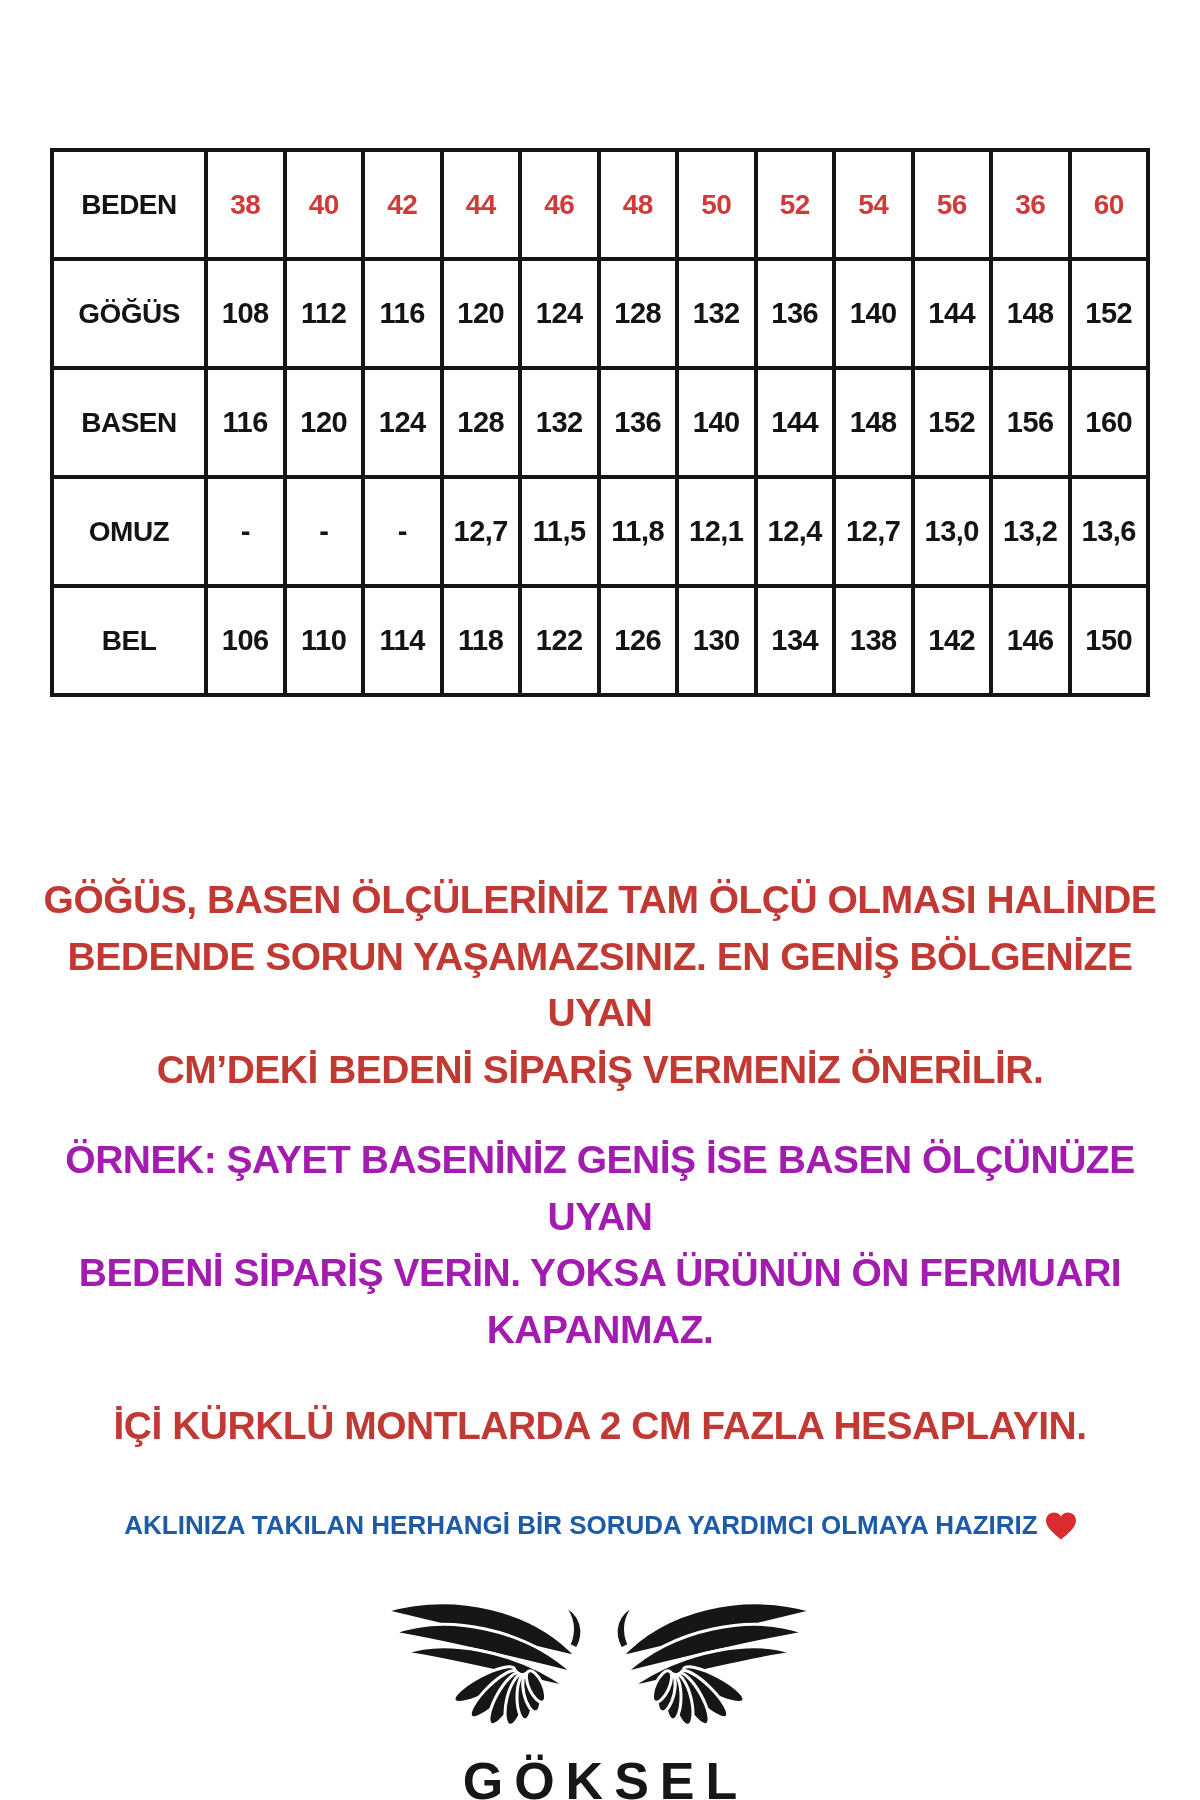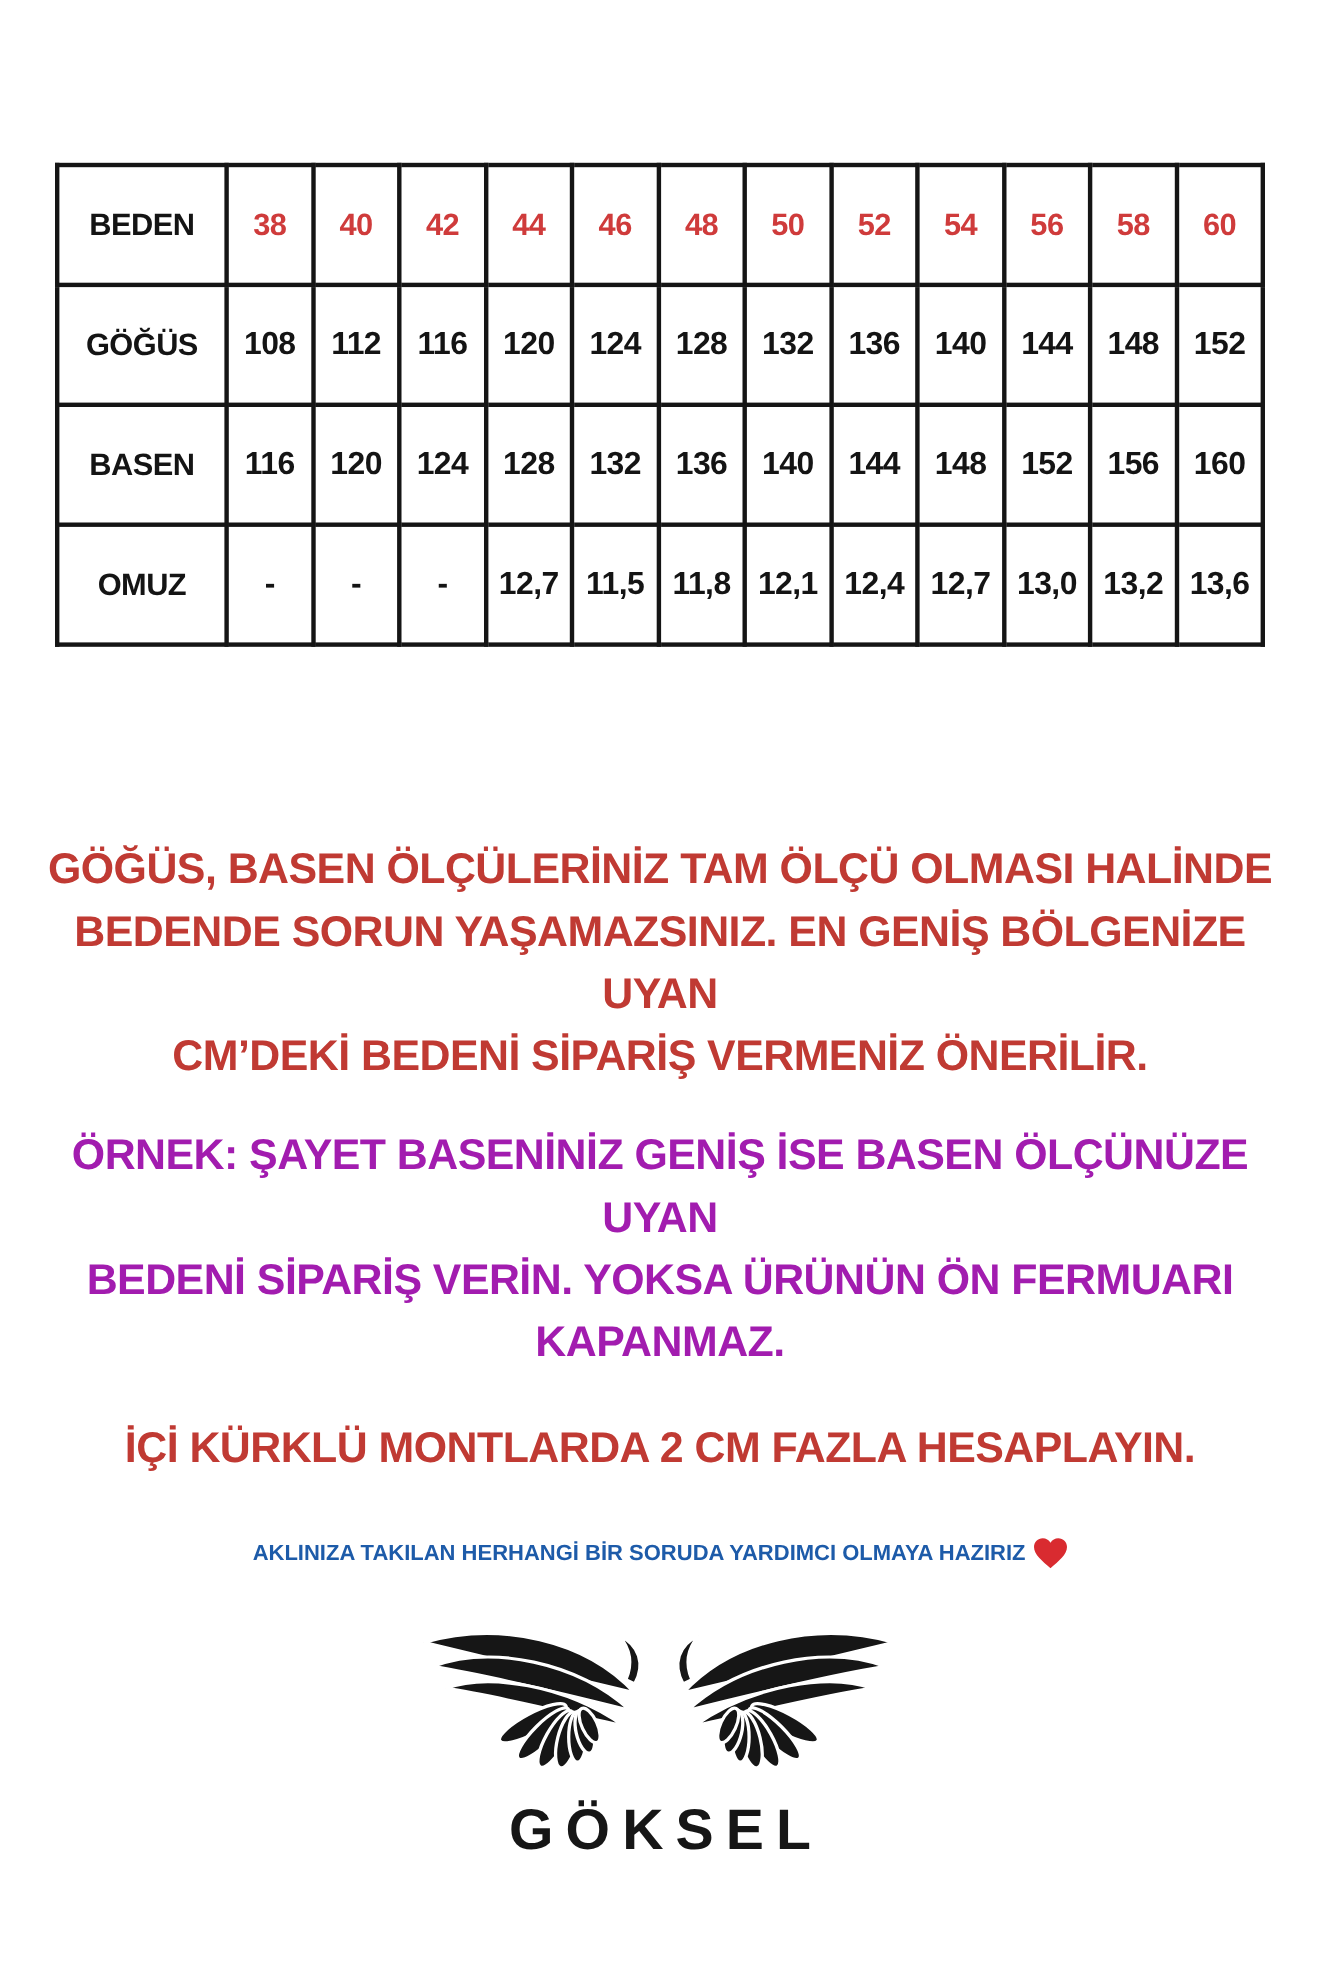--- a/index.html
+++ b/index.html
@@ -22,21 +22,21 @@
   
   .para{
     width:1160px;margin:0 auto;text-align:center;font-weight:bold;
     font-size:39px;line-height:1.45;white-space:pre-line;letter-spacing:-0.5px;
   }
   .para.red{color:var(--note-red,#c03a33);margin-top:175px;}
   .para.black{color:#a21caf;margin-top:34px;}
   .para.red-single{color:var(--note-red,#c03a33);margin-top:56px;}
   .para.black2{margin-top:58px;}
   .para.blue{
-    color:var(--note-blue,#1d5ba9);font-size:20px;margin-top:52px;letter-spacing:0;
+    color:var(--note-blue,#1d5ba9);font-size:26px;margin-top:52px;letter-spacing:0;
     display:flex;align-items:center;justify-content:center;gap:8px;white-space:normal;
   }
   .heart-icon{display:inline-block;line-height:0;}
   
   .logo{margin-top:46px;text-align:center;}
   .brand-name{
     margin-top:6px;font-size:52px;font-weight:bold;color:#161616;
     letter-spacing:11px;text-indent:11px;
   }
 </style>
@@ -52,21 +52,21 @@
           <td class="size">38</td>
           <td class="size">40</td>
           <td class="size">42</td>
           <td class="size">44</td>
           <td class="size">46</td>
           <td class="size">48</td>
           <td class="size">50</td>
           <td class="size">52</td>
           <td class="size">54</td>
           <td class="size">56</td>
-          <td class="size">58</td>
+          <td class="size">36</td>
           <td class="size">60</td>
         </tr>
         <tr>
           <td class="lbl">GÖĞÜS</td>
           <td>108</td>
           <td>112</td>
           <td>116</td>
           <td>120</td>
           <td>124</td>
           <td>128</td>
@@ -99,20 +99,35 @@
           <td>-</td>
           <td>12,7</td>
           <td>11,5</td>
           <td>11,8</td>
           <td>12,1</td>
           <td>12,4</td>
           <td>12,7</td>
           <td>13,0</td>
           <td>13,2</td>
           <td>13,6</td>
+        </tr>
+        <tr>
+          <td class="lbl">BEL</td>
+          <td>106</td>
+          <td>110</td>
+          <td>114</td>
+          <td>118</td>
+          <td>122</td>
+          <td>126</td>
+          <td>130</td>
+          <td>134</td>
+          <td>138</td>
+          <td>142</td>
+          <td>146</td>
+          <td>150</td>
         </tr>
       </tbody>
   </table>
 
   <div class="para red">GÖĞÜS, BASEN ÖLÇÜLERİNİZ TAM ÖLÇÜ OLMASI HALİNDE
 BEDENDE SORUN YAŞAMAZSINIZ. EN GENİŞ BÖLGENİZE UYAN
 CM’DEKİ BEDENİ SİPARİŞ VERMENİZ ÖNERİLİR.</div>
 
   <div class="para black">ÖRNEK: ŞAYET BASENİNİZ GENİŞ İSE BASEN ÖLÇÜNÜZE UYAN
 BEDENİ SİPARİŞ VERİN. YOKSA ÜRÜNÜN ÖN FERMUARI

